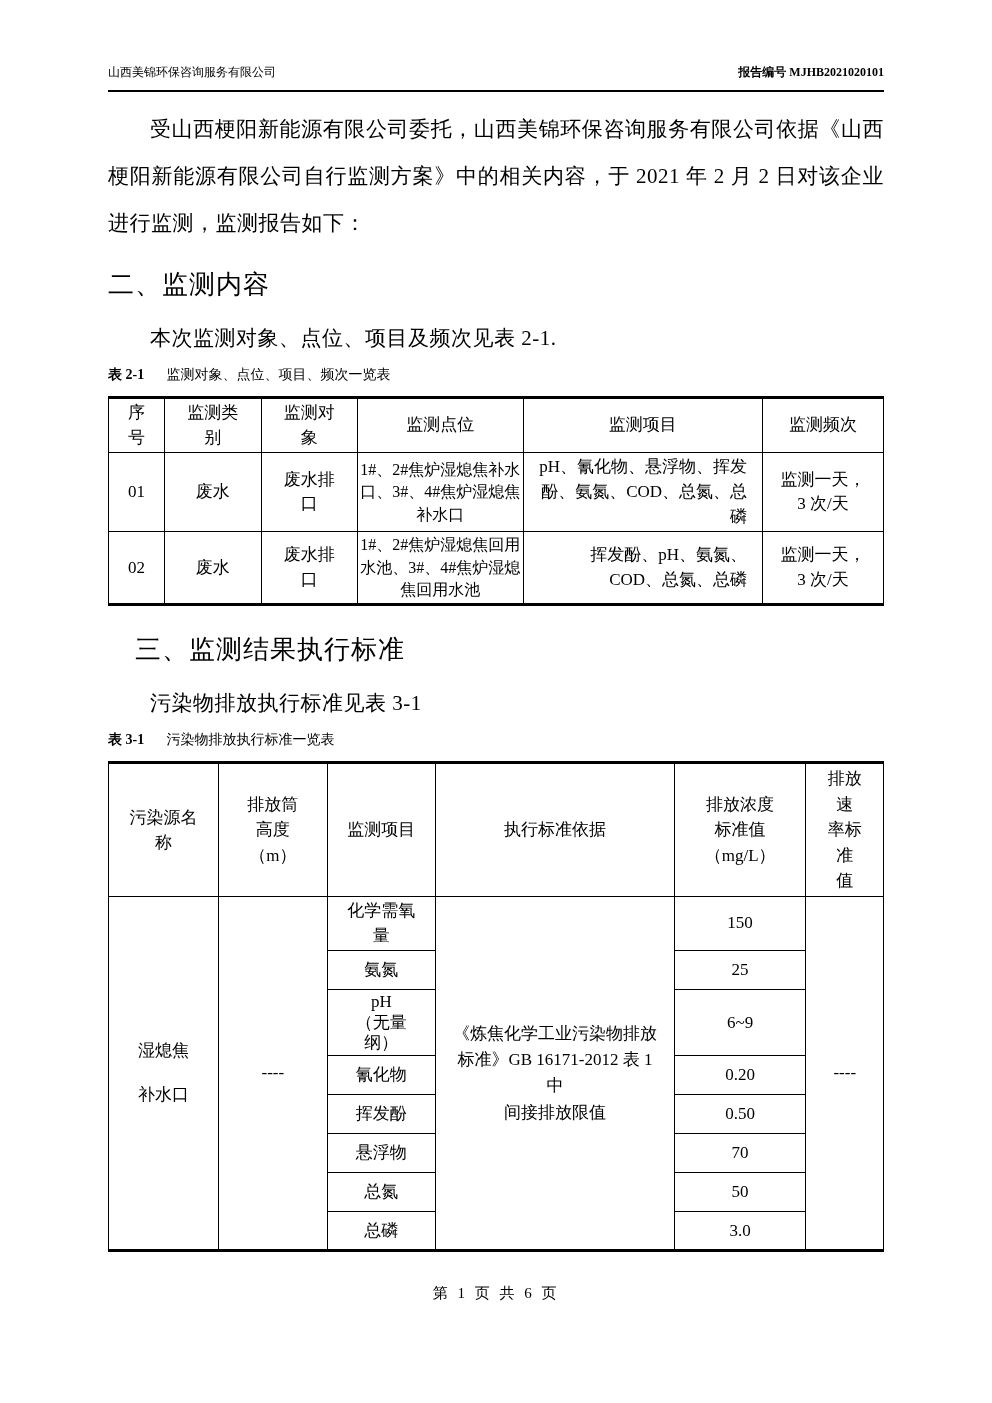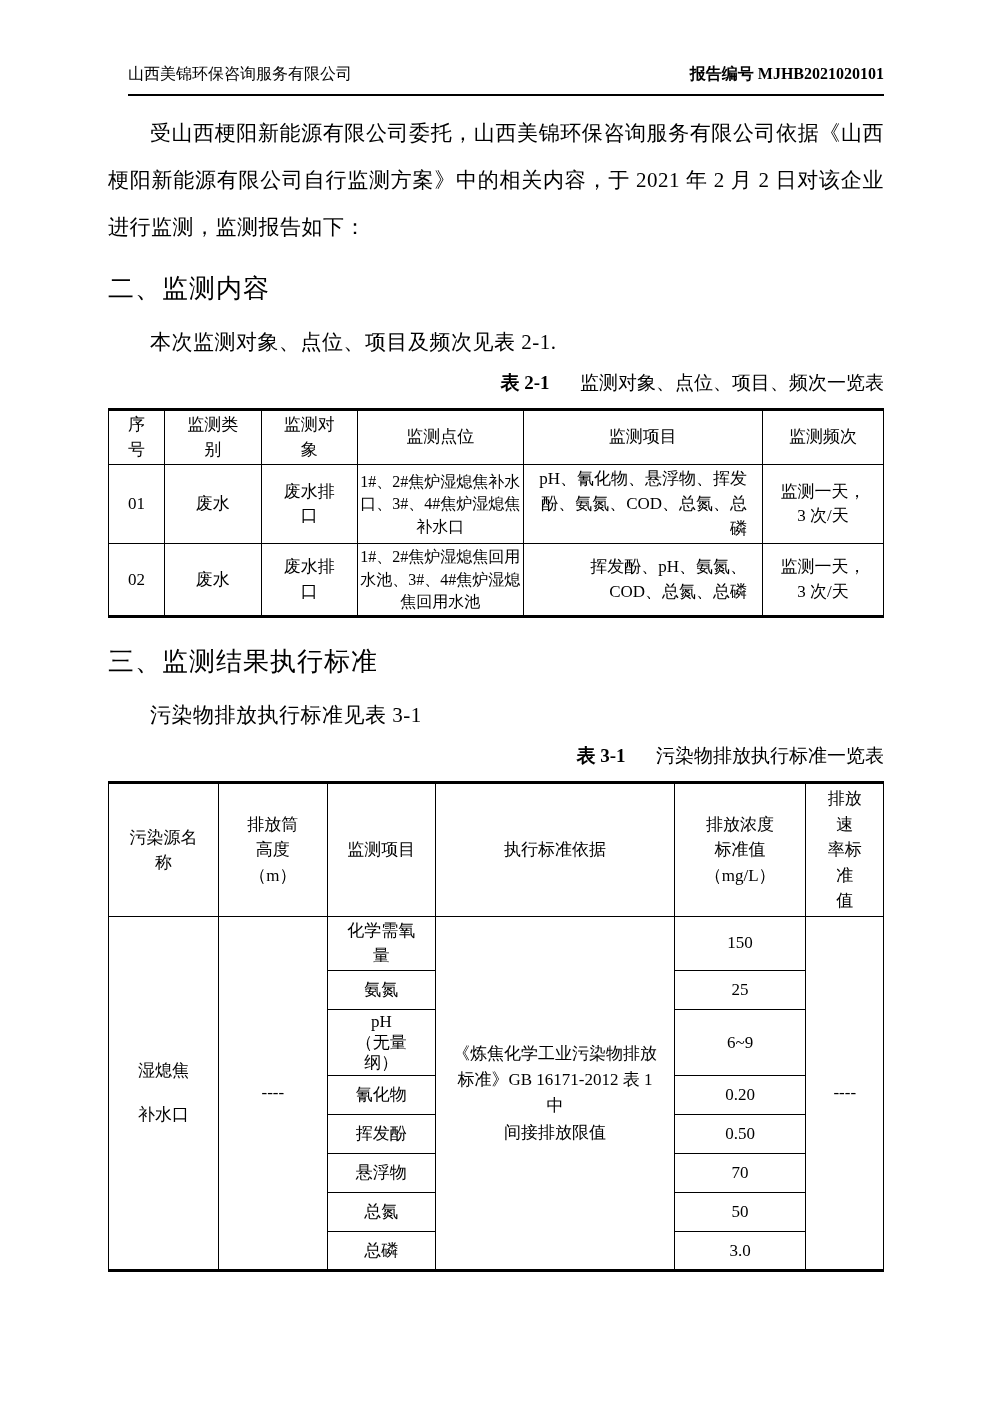--- a/index.html
+++ b/index.html
@@ -16,22 +16,21 @@
     overflow:hidden;
   }
   
   .doc-header{
     display:flex;
     justify-content:space-between;
     align-items:flex-end;
     padding-top:64px;
     padding-bottom:9px;
     border-bottom:2px solid #000;
-    font-size:16px;
-    margin-left:20px;
+    font-size:12px;
   }
   .doc-header .company{font-weight:normal;}
   .doc-header .report-no{font-weight:bold;text-align:center;}
   
   .sec-title{
     font-size:26px;
     font-weight:normal;
     margin:24px 0 0 0;
     letter-spacing:1px;
   }
@@ -46,22 +45,22 @@
   }
   .intro-par{
     margin:22px 0 0 0;
     font-size:21px;
     text-indent:2em;
     letter-spacing:0.5px;
   }
   
   .tbl-caption{
     margin:14px 0 12px 0;
-    text-align:right;
-    font-size:19px;
+    text-align:left;
+    font-size:14px;
   }
   .tbl-caption .cap-label{font-weight:bold;margin-right:1.6em;}
   
   table{
     width:100%;
     border-collapse:collapse;
     border-style:solid;
     border-color:#000;
     border-width:3px 1px;
     table-layout:fixed;
@@ -149,21 +148,21 @@
         <td>02</td>
         <td>废水</td>
         <td>废水排口</td>
         <td class="point-cell">1#、2#焦炉湿熄焦回用水池、3#、4#焦炉湿熄焦回用水池</td>
         <td class="items-cell">挥发酚、pH、氨氮、COD、总氮、总磷</td>
         <td>监测一天，3 次/天</td>
       </tr>
     </tbody>
   </table>
 
-  <h1 class="sec-title" style="margin-top:26px;">三、监测结果执行标准</h1>
+  <h1 class="sec-title" style="margin-top:26px;margin-left:27px;">三、监测结果执行标准</h1>
   <p class="intro-par">污染物排放执行标准见表 3-1</p>
 
   <div class="tbl-caption">
     <span class="cap-label">表 3-1</span><span>污染物排放执行标准一览表</span>
   </div>
 
   <table class="t3">
     <colgroup>
       <col style="width:14.2%">
         <col style="width:14.0%">
@@ -224,14 +223,15 @@
         <td>总氮</td>
         <td>50</td>
       </tr>
       <tr>
         <td>总磷</td>
         <td>3.0</td>
       </tr>
     </tbody>
   </table>
 
+  <div class="doc-footer">第 1 页 共 6 页</div>
 
 </div>
 
 </body></html>

